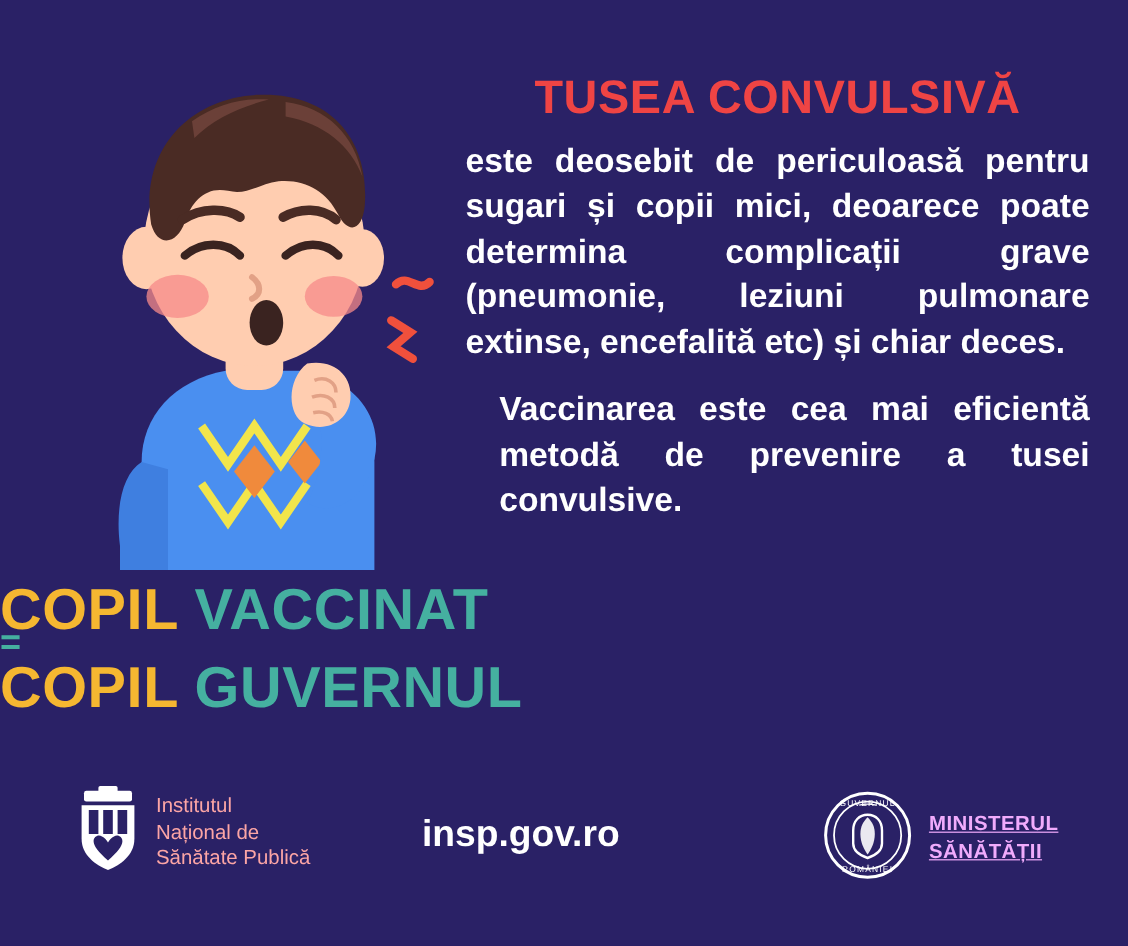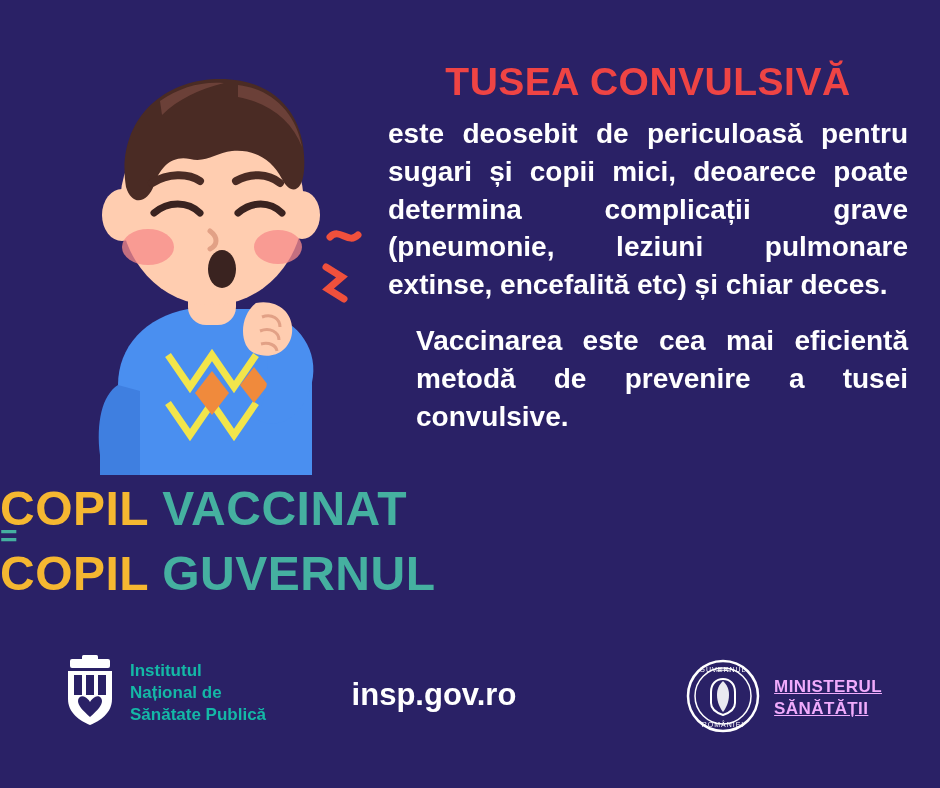--- a/index.html
+++ b/index.html
@@ -93,23 +93,23 @@
   }
   .insp {
     position: absolute;
     left: 62px;
     top: 10px;
     display: flex;
     align-items: center;
     gap: 12px;
   }
   .insp-text {
-    color: #14b8a6;
+    color: #fca5a5;
     font-size: 17px;
-    font-weight: bold;
+    font-weight: normal;
     line-height: 1.28;
     white-space: pre-line;
   }
   .website {
     position: absolute;
     left: 0;
     top: 32px;
     width: 868px;
     text-align: center;
     color: #ffffff;

